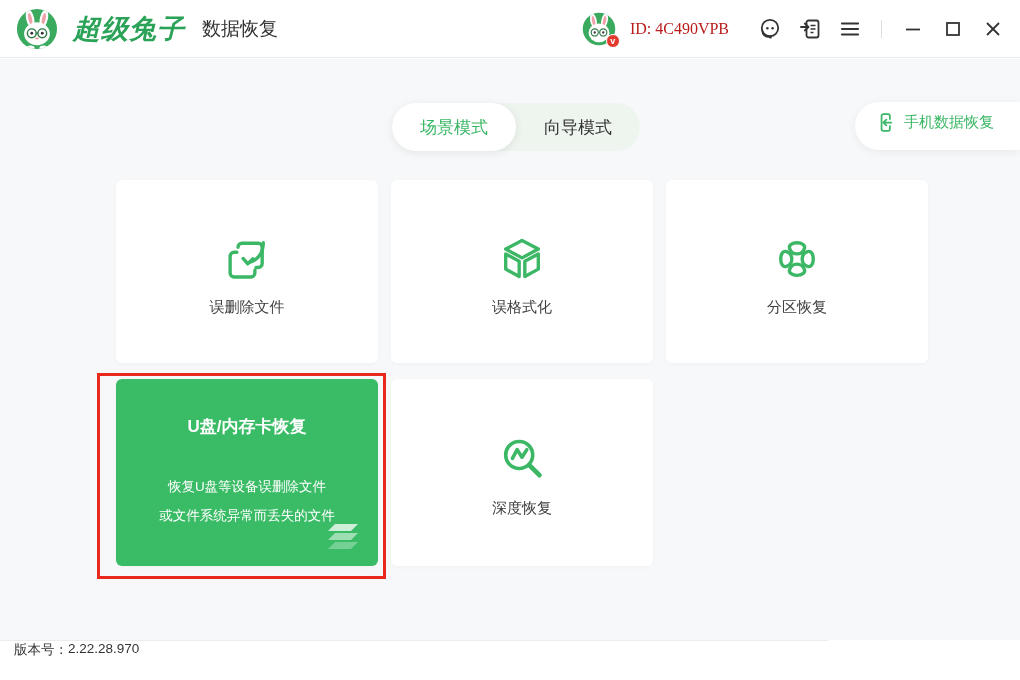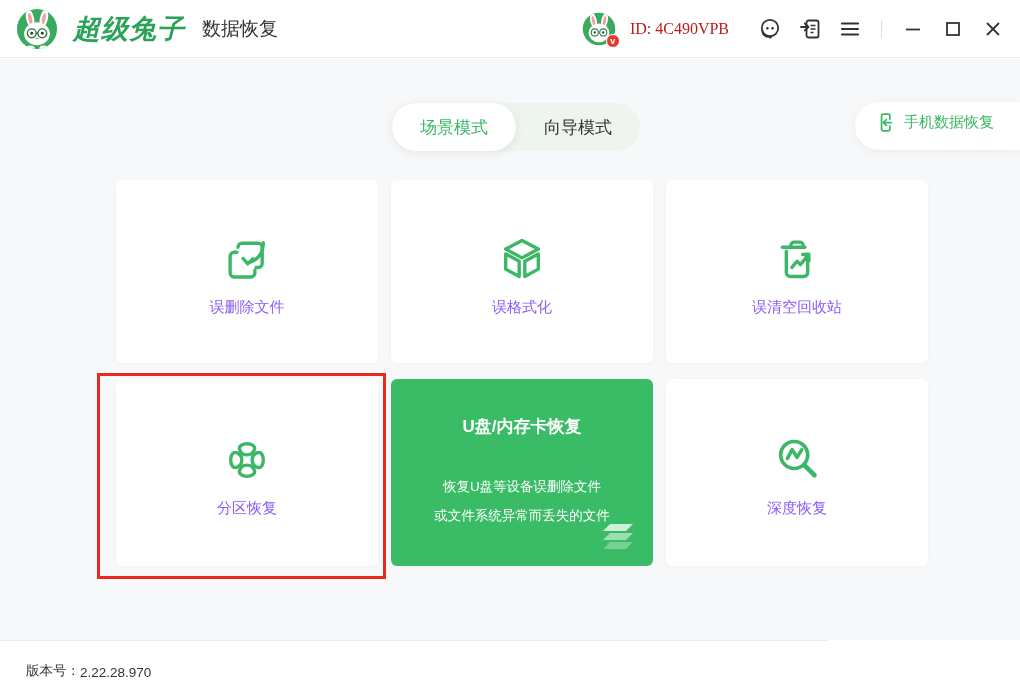--- a/index.html
+++ b/index.html
@@ -61,37 +61,37 @@
     position:absolute; left:116px; top:121px;
     display:grid; grid-template-columns:repeat(3,262px);
     grid-template-rows:183px 187px; gap:16px 13px;
   }
   .card {
     background:#fff; border-radius:6px; cursor:pointer;
     display:flex; flex-direction:column; align-items:center; justify-content:center;
     box-shadow:0 1px 4px rgba(0,0,0,0.03);
   }
   .card .icon { margin-top:6px; }
-  .card .label { font-size:15px; color:#8b5cf6; margin-top:12px; }
+  .card .label { font-size:15px; color:#404040; margin-top:12px; }
   .card.green {
     background:#3abc66; position:relative;
     display:block; text-align:center; color:#fff;
   }
   .card.green .g-title { font-size:17px; font-weight:bold; padding-top:36px; }
   .card.green .g-desc { margin-top:34px; font-size:13.5px; line-height:29px; }
   .layers { position:absolute; right:14px; bottom:12px; }
   .annotation {
     position:absolute; left:97px; top:314px; width:289px; height:206px;
     border:3px solid #e8291c; pointer-events:none; z-index:5;
   }
   
   .footer {
     position:absolute; left:0; bottom:0; width:828px; height:40px;
     background:#fff; border-top:1px solid #ececec;
-    display:flex; align-items:flex-end; padding-left:26px;
+    display:flex; align-items:flex-start; padding-left:14px;
     font-size:13.5px; color:#333;
   }
   svg { display:block; }
 </style>
 </head>
 <body>
 
 <div class="header">
   <div class="brand">
     <span>
@@ -238,32 +238,20 @@
       <span class="icon">
         <svg width="54" height="54" viewBox="0 0 48 48" fill="none" stroke="#3bb766" stroke-width="3" stroke-linecap="round" stroke-linejoin="round">
           <path d="M24 7.5 L38.5 15.2 L24 23 L9.5 15.2 Z"></path>
           <path d="M9.5 19.5 L21.5 26 V39.5 L9.5 33 Z"></path>
           <path d="M38.5 19.5 L26.5 26 V39.5 L38.5 33 Z"></path>
         </svg>
       </span>
       <span class="label">误格式化</span>
     </div>
 
-    <div class="card">
-      <span class="icon">
-        <svg width="54" height="54" viewBox="0 0 48 48" fill="none" stroke="#3bb766" stroke-width="3" stroke-linecap="round" stroke-linejoin="round">
-          <path d="M18.5 13 v-1 a3 3 0 0 1 3 -3 h5 a3 3 0 0 1 3 3 v1"></path>
-          <line x1="11" y1="13.5" x2="31" y2="13.5"></line>
-          <path d="M14.5 17 V36 a3.5 3.5 0 0 0 3.5 3.5 h12 a3.5 3.5 0 0 0 3.5 -3.5 V24"></path>
-          <path d="M19.5 31.5 L24 26 L27 29 L33.5 21"></path>
-          <path d="M29 20 L34.5 19.8 L34.7 25.3"></path>
-        </svg>
-      </span>
-      <span class="label">误清空回收站</span>
-    </div>
 
     <div class="card">
       <span class="icon">
         <svg width="54" height="54" viewBox="0 0 48 48" fill="none" stroke="#3bb766" stroke-width="3" stroke-linecap="round" stroke-linejoin="round">
           <g id="petalg">
             <path id="petal" d="M24 9.5 C28.2 9.5 31.6 11.6 30.6 14.6 C29.7 17.4 27 19.4 24 19.4 C21 19.4 18.3 17.4 17.4 14.6 C16.4 11.6 19.8 9.5 24 9.5 Z"></path>
           </g>
           <use href="#petal" transform="rotate(90 24 24)"></use>
           <use href="#petal" transform="rotate(180 24 24)"></use>
           <use href="#petal" transform="rotate(270 24 24)"></use>

